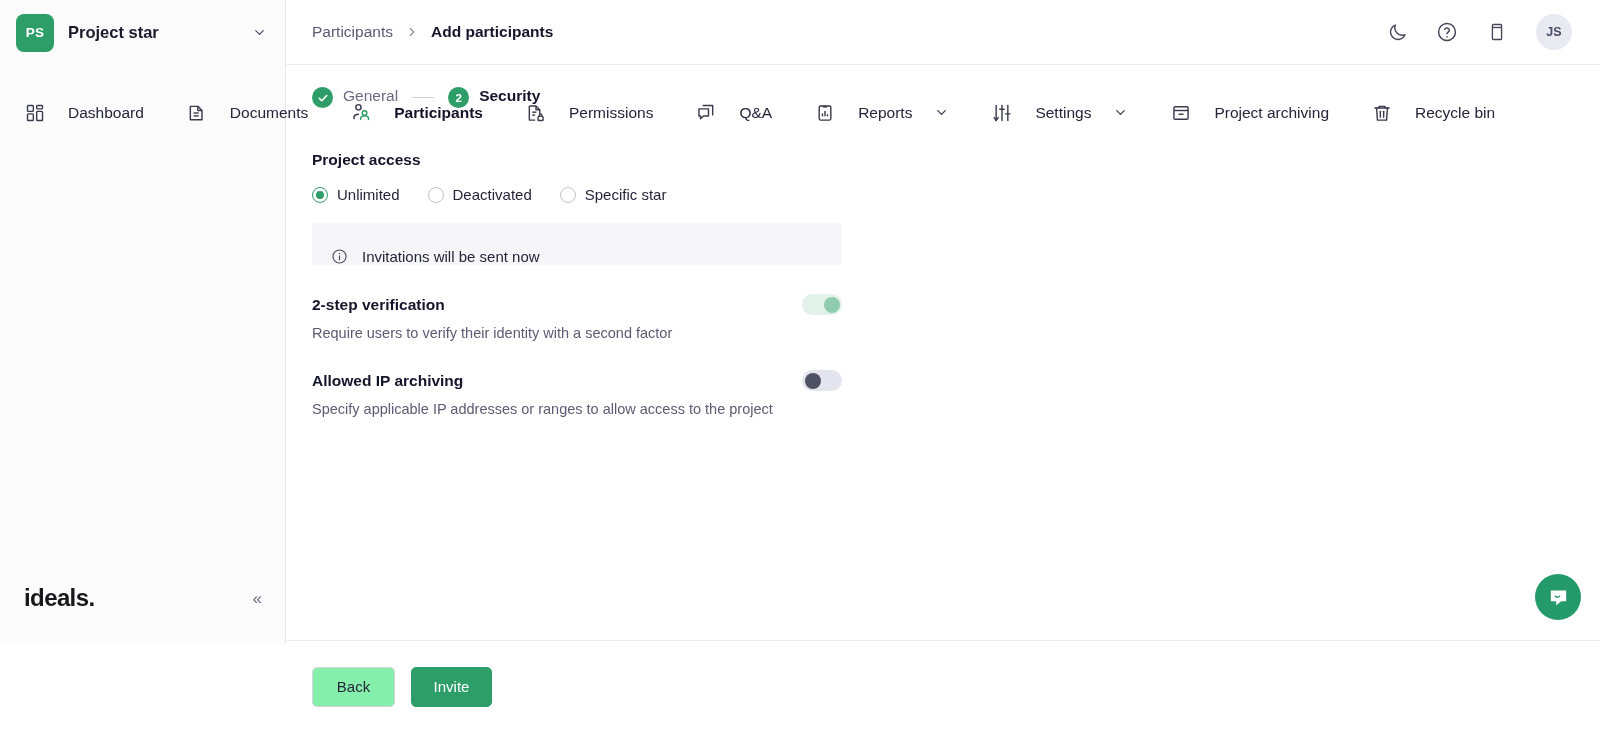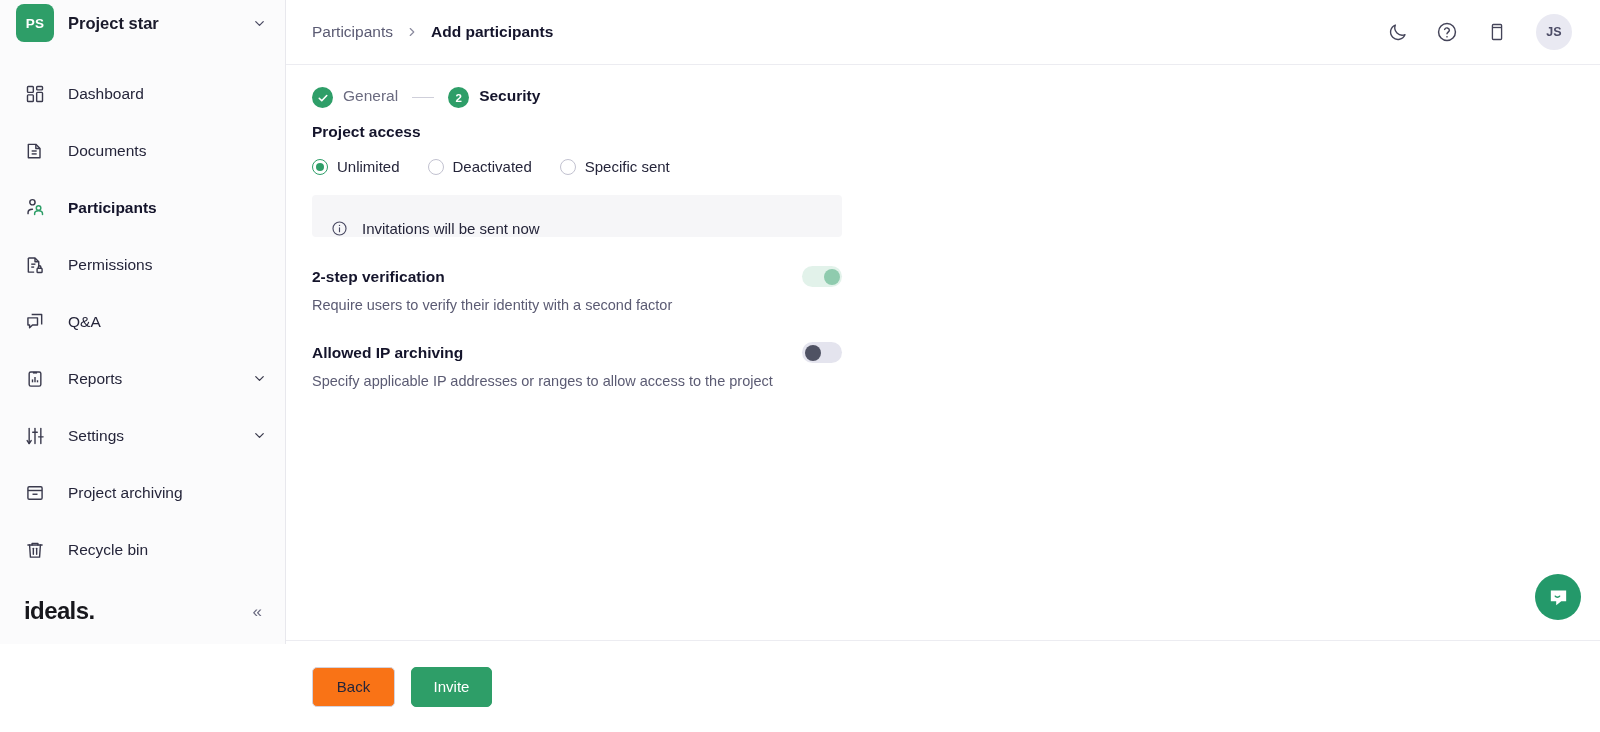--- a/index.html
+++ b/index.html
@@ -31,21 +31,21 @@
     display: flex; align-items: center; justify-content: center;
     font-size: 13.5px; font-weight: 600; letter-spacing: .3px;
     flex: 0 0 38px;
   }
   .project-name {
     font-size: 16.5px; font-weight: 700; color: #1a1a2b;
     flex: 1; white-space: nowrap; overflow: hidden;
   }
   .chev { color: #4a4a63; display: flex; align-items: center; }
 
-  .nav { margin-top: 19px; display: flex; flex-direction: column; }
+  .nav { margin-top: 19px; display: flex; flex-direction: row; }
   .nav-item {
     height: 57px; display: flex; align-items: center;
     padding: 0 18px 0 24px; gap: 22px; cursor: pointer;
     color: #2b2b3d;
   }
   .nav-icon { width: 22px; height: 22px; flex: 0 0 22px; color: #3a3a4d;
               display: flex; align-items: center; justify-content: center; }
   .nav-label { font-size: 15.5px; color: #25253a; flex: 1; white-space: nowrap; }
   .nav-item.active .nav-label { font-weight: 700; color: #14142b; }
   .nav-chev { color: #3a3a4d; display: flex; align-items: center; }
@@ -99,21 +99,21 @@
     background: #2e9e68; color: #fff; font-size: 11.5px; font-weight: 700;
     display: flex; align-items: center; justify-content: center;
     flex: 0 0 21px;
   }
   .step-label { font-size: 15.5px; color: #6b6b80; }
   .step.current .step-label { color: #14142b; font-weight: 700; }
   .step-line { width: 22px; height: 1.5px; background: #cfcfda; }
 
   .section-title {
     font-size: 15.5px; font-weight: 700; color: #14142b;
-    margin-top: 15px;
+    margin-top: 43px;
   }
 
   .radio-row { display: flex; align-items: flex-end; gap: 28px; margin-top: 17px; }
   .radio-opt { display: flex; align-items: center; gap: 9px; cursor: pointer; }
   .radio {
     width: 16px; height: 16px; border-radius: 50%;
     border: 1.5px solid #c2c2d0; background: #fff;
     display: flex; align-items: center; justify-content: center;
     flex: 0 0 16px;
   }
@@ -153,21 +153,21 @@
     display: flex; align-items: center; gap: 16px;
     padding: 0 26px; flex: 0 0 92px;
   }
   .btn {
     height: 40px; border-radius: 5px; font-size: 15px;
     display: flex; align-items: center; justify-content: center;
     cursor: pointer; font-family: inherit;
   }
   .btn-secondary {
     min-width: 83px; padding: 0 21px;
-    background: #f97316; border: 1px solid #d3d3de; color: #25253a;
+    background: #86efac; border: 1px solid #d3d3de; color: #25253a;
   }
   .btn-primary {
     min-width: 81px; padding: 0 21px;
     background: #2e9e68; border: 1px solid #2e9e68; color: #fff;
   }
 
   .chat-bubble {
     position: absolute; right: 19px; bottom: 20px;
     width: 46px; height: 46px; border-radius: 50%;
     background: #24996a;
@@ -384,21 +384,21 @@
         <label class="radio-opt">
           <span class="radio checked"></span>
           <span class="radio-label">Unlimited</span>
         </label>
         <label class="radio-opt">
           <span class="radio"></span>
           <span class="radio-label">Deactivated</span>
         </label>
         <label class="radio-opt">
           <span class="radio"></span>
-          <span class="radio-label">Specific sent</span>
+          <span class="radio-label">Specific star</span>
         </label>
       </div>
 
       <div class="info-banner">
         <span style="display:flex;color:#4a4a63;">
           <svg width="17" height="17" viewBox="0 0 24 24" fill="none" stroke="currentColor" stroke-width="1.6" stroke-linecap="round">
               <circle cx="12" cy="12" r="9.2"></circle>
               <line x1="12" y1="11" x2="12" y2="16.5"></line>
               <circle cx="12" cy="7.6" r="0.95" fill="currentColor" stroke="none"></circle>
             </svg>

